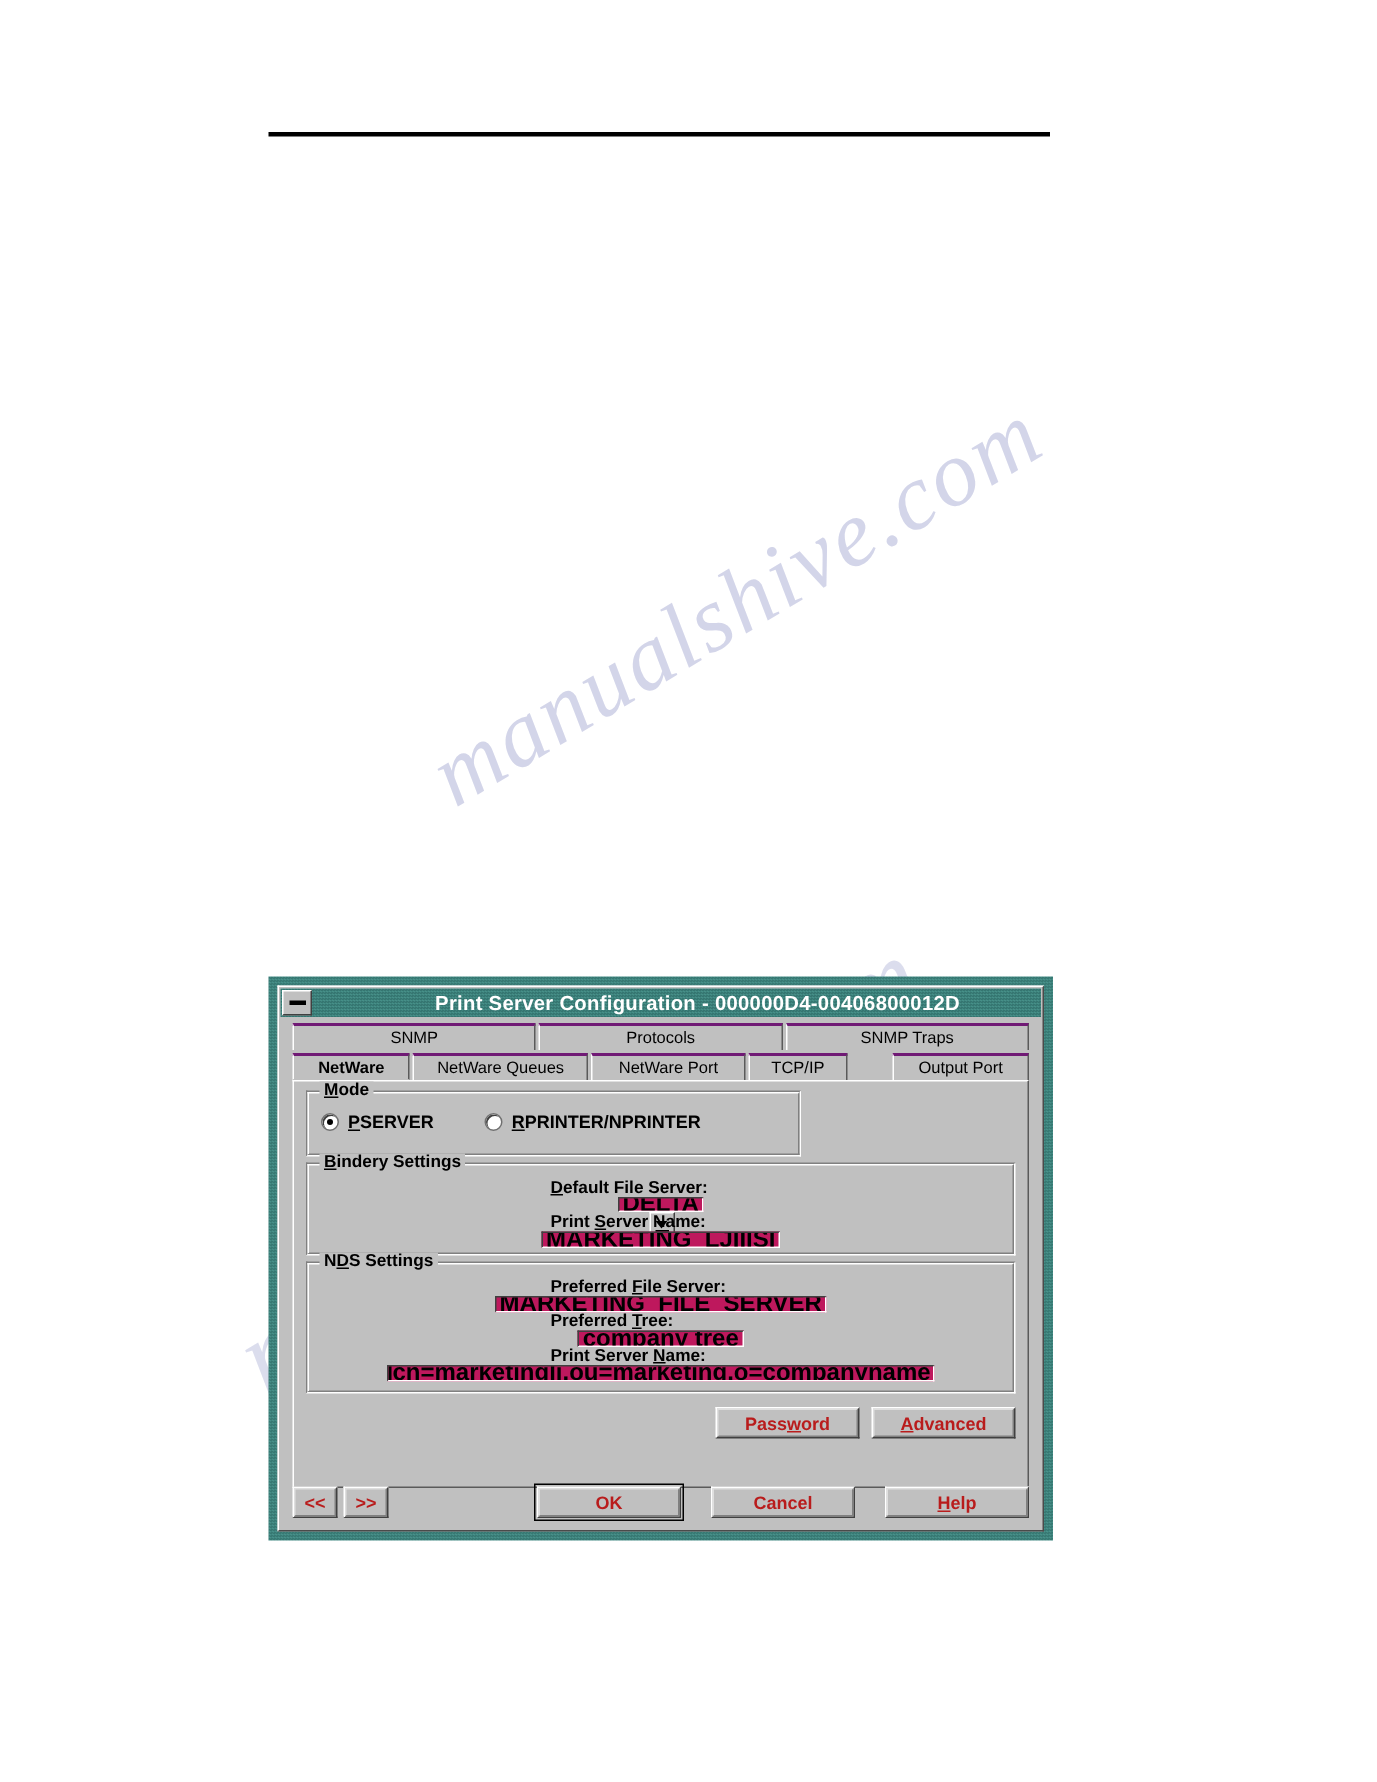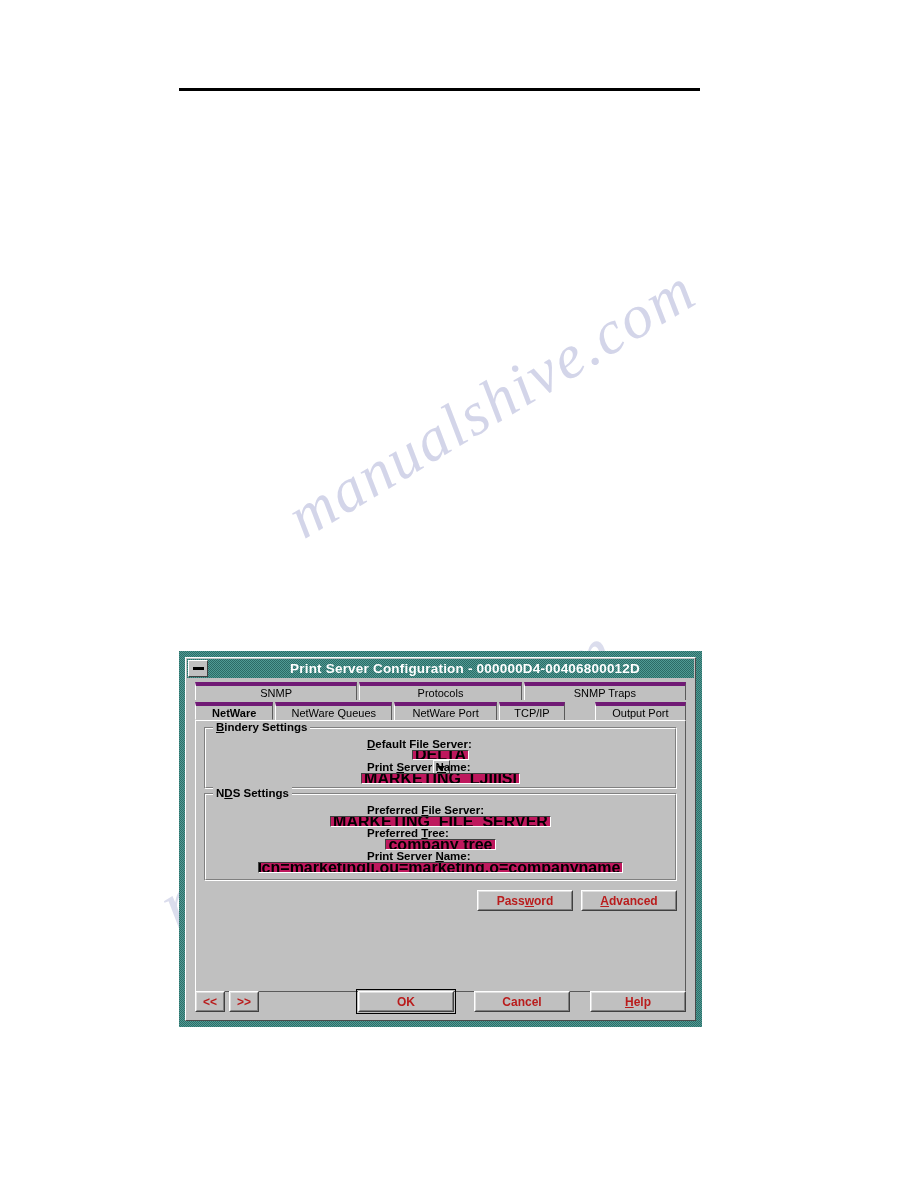--- a/index.html
+++ b/index.html
@@ -140,21 +140,21 @@
 
   
   .tabrow {
     display: flex;
     padding: 4px 8px 0 8px;
     gap: 2px;
   }
   .tab {
     height: 18px;
     background: #c0c0c0;
-    border-top: 4px solid #701a75;
+    border-top: 2px solid #701a75;
     border-left: 1px solid #ffffff;
     border-right: 1px solid #5a5a5a;
     border-bottom: none;
     box-sizing: border-box;
     display: flex;
     align-items: center;
     justify-content: center;
     font-size: 11px;
     color: #000000;
     white-space: nowrap;
@@ -450,20 +450,37 @@
         <div class="tab t-tcpip">
           <span>TCP/IP</span>
         </div>
         <div class="tab t-output-port">
           <span>Output Port</span>
         </div>
       </div>
 
       <div class="tabpage">
 
+        <div class="group group-mode">
+          <div class="group-title">
+            <u>M</u><span>ode</span>
+          </div>
+          <div class="group-in">
+            <div class="radio-row">
+              <div class="radio">
+                <span class="radio-dot on"></span>
+                <span class="radio-label"><u>P</u>SERVER</span>
+              </div>
+              <div class="radio">
+                <span class="radio-dot"></span>
+                <span class="radio-label"><u>R</u>PRINTER/NPRINTER</span>
+              </div>
+            </div>
+          </div>
+        </div>
 
         <div class="group group-bindery">
           <div class="group-title">
             <u>B</u><span>indery Settings</span>
           </div>
           <div class="group-in">
 
             <div class="field-row">
               <div class="field-label"><u>D</u>efault File Server:</div>
               <div class="textbox">DELTA</div>

